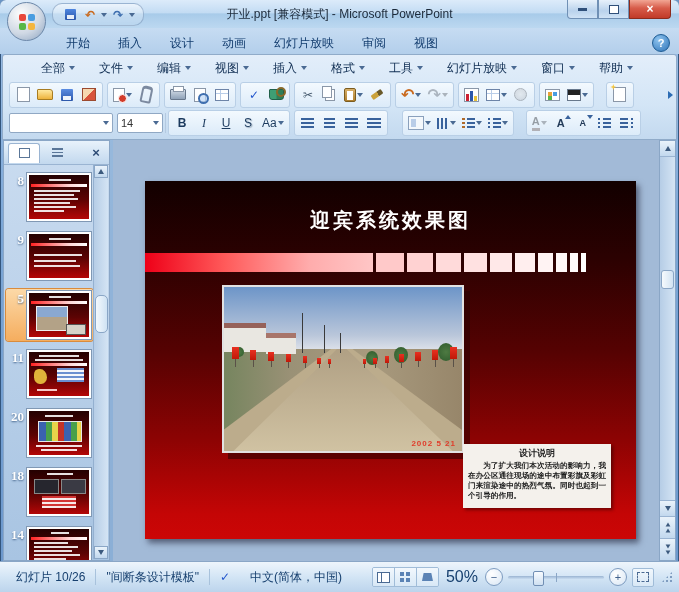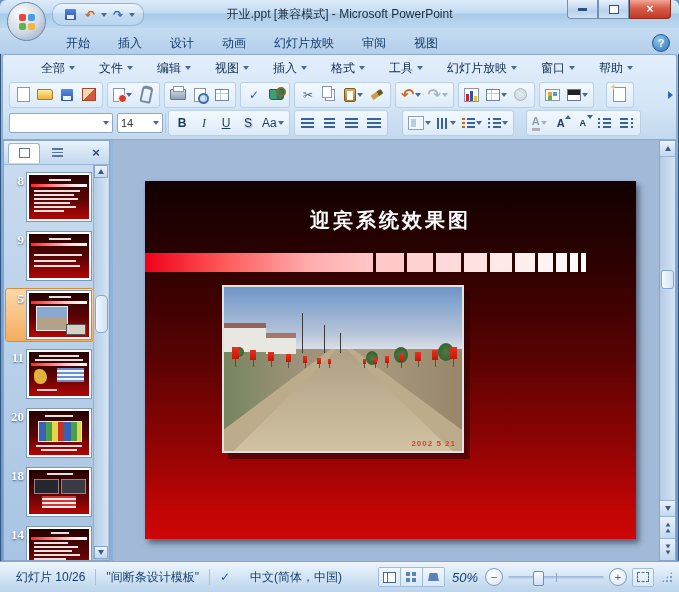--- a/index.html
+++ b/index.html
@@ -137,21 +137,21 @@
   .statusbar{position:absolute;left:0;top:561px;width:100%;height:31px;background:linear-gradient(180deg,#eef5fc 0%,#d3e5f5 50%,#bcd4ec 100%);border-top:1px solid #8aa6c6;display:flex;align-items:center;font-size:12px;color:#17406f;box-sizing:border-box;padding:0 6px;}
   .scell{padding:0 10px;cursor:pointer;white-space:nowrap;}
   .ssep{width:1px;height:16px;background:#a8c2dc;}
   .sright{margin-left:auto;display:flex;align-items:center;gap:5px;}
   .viewgrp{display:flex;border:1px solid #a0bcd8;border-radius:2px;overflow:hidden;}
   .vbtn{width:21px;height:18px;display:flex;align-items:center;justify-content:center;background:linear-gradient(180deg,#f2f8fd,#d8e8f6);cursor:pointer;}
   .vbtn+.vbtn{border-left:1px solid #a0bcd8;}
   .ic-normal{width:11px;height:9px;border:1px solid #4a6a93;background:linear-gradient(#4a6a93 0 0) 3px 0/1px 9px no-repeat,#fff;}
   .ic-sorter{width:10px;height:10px;background:linear-gradient(#5b83b5 0 0) 0 0/4px 4px no-repeat,linear-gradient(#5b83b5 0 0) 6px 0/4px 4px no-repeat,linear-gradient(#5b83b5 0 0) 0 6px/4px 4px no-repeat,linear-gradient(#5b83b5 0 0) 6px 6px/4px 4px no-repeat;}
   .ic-show{width:11px;height:8px;background:#5b83b5;clip-path:polygon(15% 0,85% 0,100% 100%,0 100%);}
-  .zoomtxt{font-size:13px;color:#17406f;padding:0 2px;cursor:pointer;font-style:italic;}
+  .zoomtxt{font-size:16px;color:#17406f;padding:0 2px;cursor:pointer;}
   .zbtn{width:16px;height:16px;border-radius:50%;border:1px solid #7e9cc0;background:radial-gradient(circle at 35% 30%,#fff,#d8e6f4);display:flex;align-items:center;justify-content:center;font-size:11px;color:#41618c;cursor:pointer;line-height:1;}
   .ztrack{position:relative;width:96px;height:3px;background:linear-gradient(180deg,#9ab4d2,#c8dcf0);border-radius:2px;cursor:pointer;}
   .ztick{position:absolute;left:50%;top:-3px;width:1px;height:9px;background:#8aa6c6;}
   .zthumb{position:absolute;left:26%;top:-5px;width:9px;height:13px;background:linear-gradient(180deg,#f8fbfe,#cfe0f1);border:1px solid #718fb4;border-radius:2px;cursor:grab;}
   .fitbtn{width:20px;height:17px;border:1px solid #a0bcd8;border-radius:2px;background:linear-gradient(180deg,#f2f8fd,#d8e8f6);display:flex;align-items:center;justify-content:center;cursor:pointer;}
   .ic-fit{width:10px;height:8px;border:1px dashed #4a6a93;}
   .grip{width:12px;height:12px;background:radial-gradient(circle,#7e9cc0 1px,transparent 1.2px) 0 0/4px 4px;clip-path:polygon(100% 0,100% 100%,0 100%);margin-left:2px;}
 </style>
 </head>
 <body>
@@ -568,20 +568,24 @@
           <div class="flag" style="left:104px;top:72px;width:3px;height:5px;"></div>
           <div class="flag" style="left:226px;top:60px;width:7px;height:12px;"></div>
           <div class="flag" style="left:208px;top:63px;width:6px;height:10px;"></div>
           <div class="flag" style="left:191px;top:65px;width:6px;height:9px;"></div>
           <div class="flag" style="left:175px;top:67px;width:5px;height:8px;"></div>
           <div class="flag" style="left:161px;top:69px;width:4px;height:7px;"></div>
           <div class="flag" style="left:149px;top:71px;width:4px;height:6px;"></div>
           <div class="flag" style="left:139px;top:72px;width:3px;height:5px;"></div>
           <div class="photo-date">2002 5 21</div>
         </div>
+        <div class="note">
+          <div class="note-title">设计说明</div>
+          <div class="note-body">为了扩大我们本次活动的影响力，我在办公区通往现场的途中布置彩旗及彩虹门来渲染途中的热烈气氛。同时也起到一个引导的作用。</div>
+        </div>
       </div>
     </div>
 
     <div class="vscroll">
       <div class="vs-btn">
           <span class="tri up"></span>
         </div>
       <div class="vs-track">
         <div class="vs-thumb"></div>
       </div>

